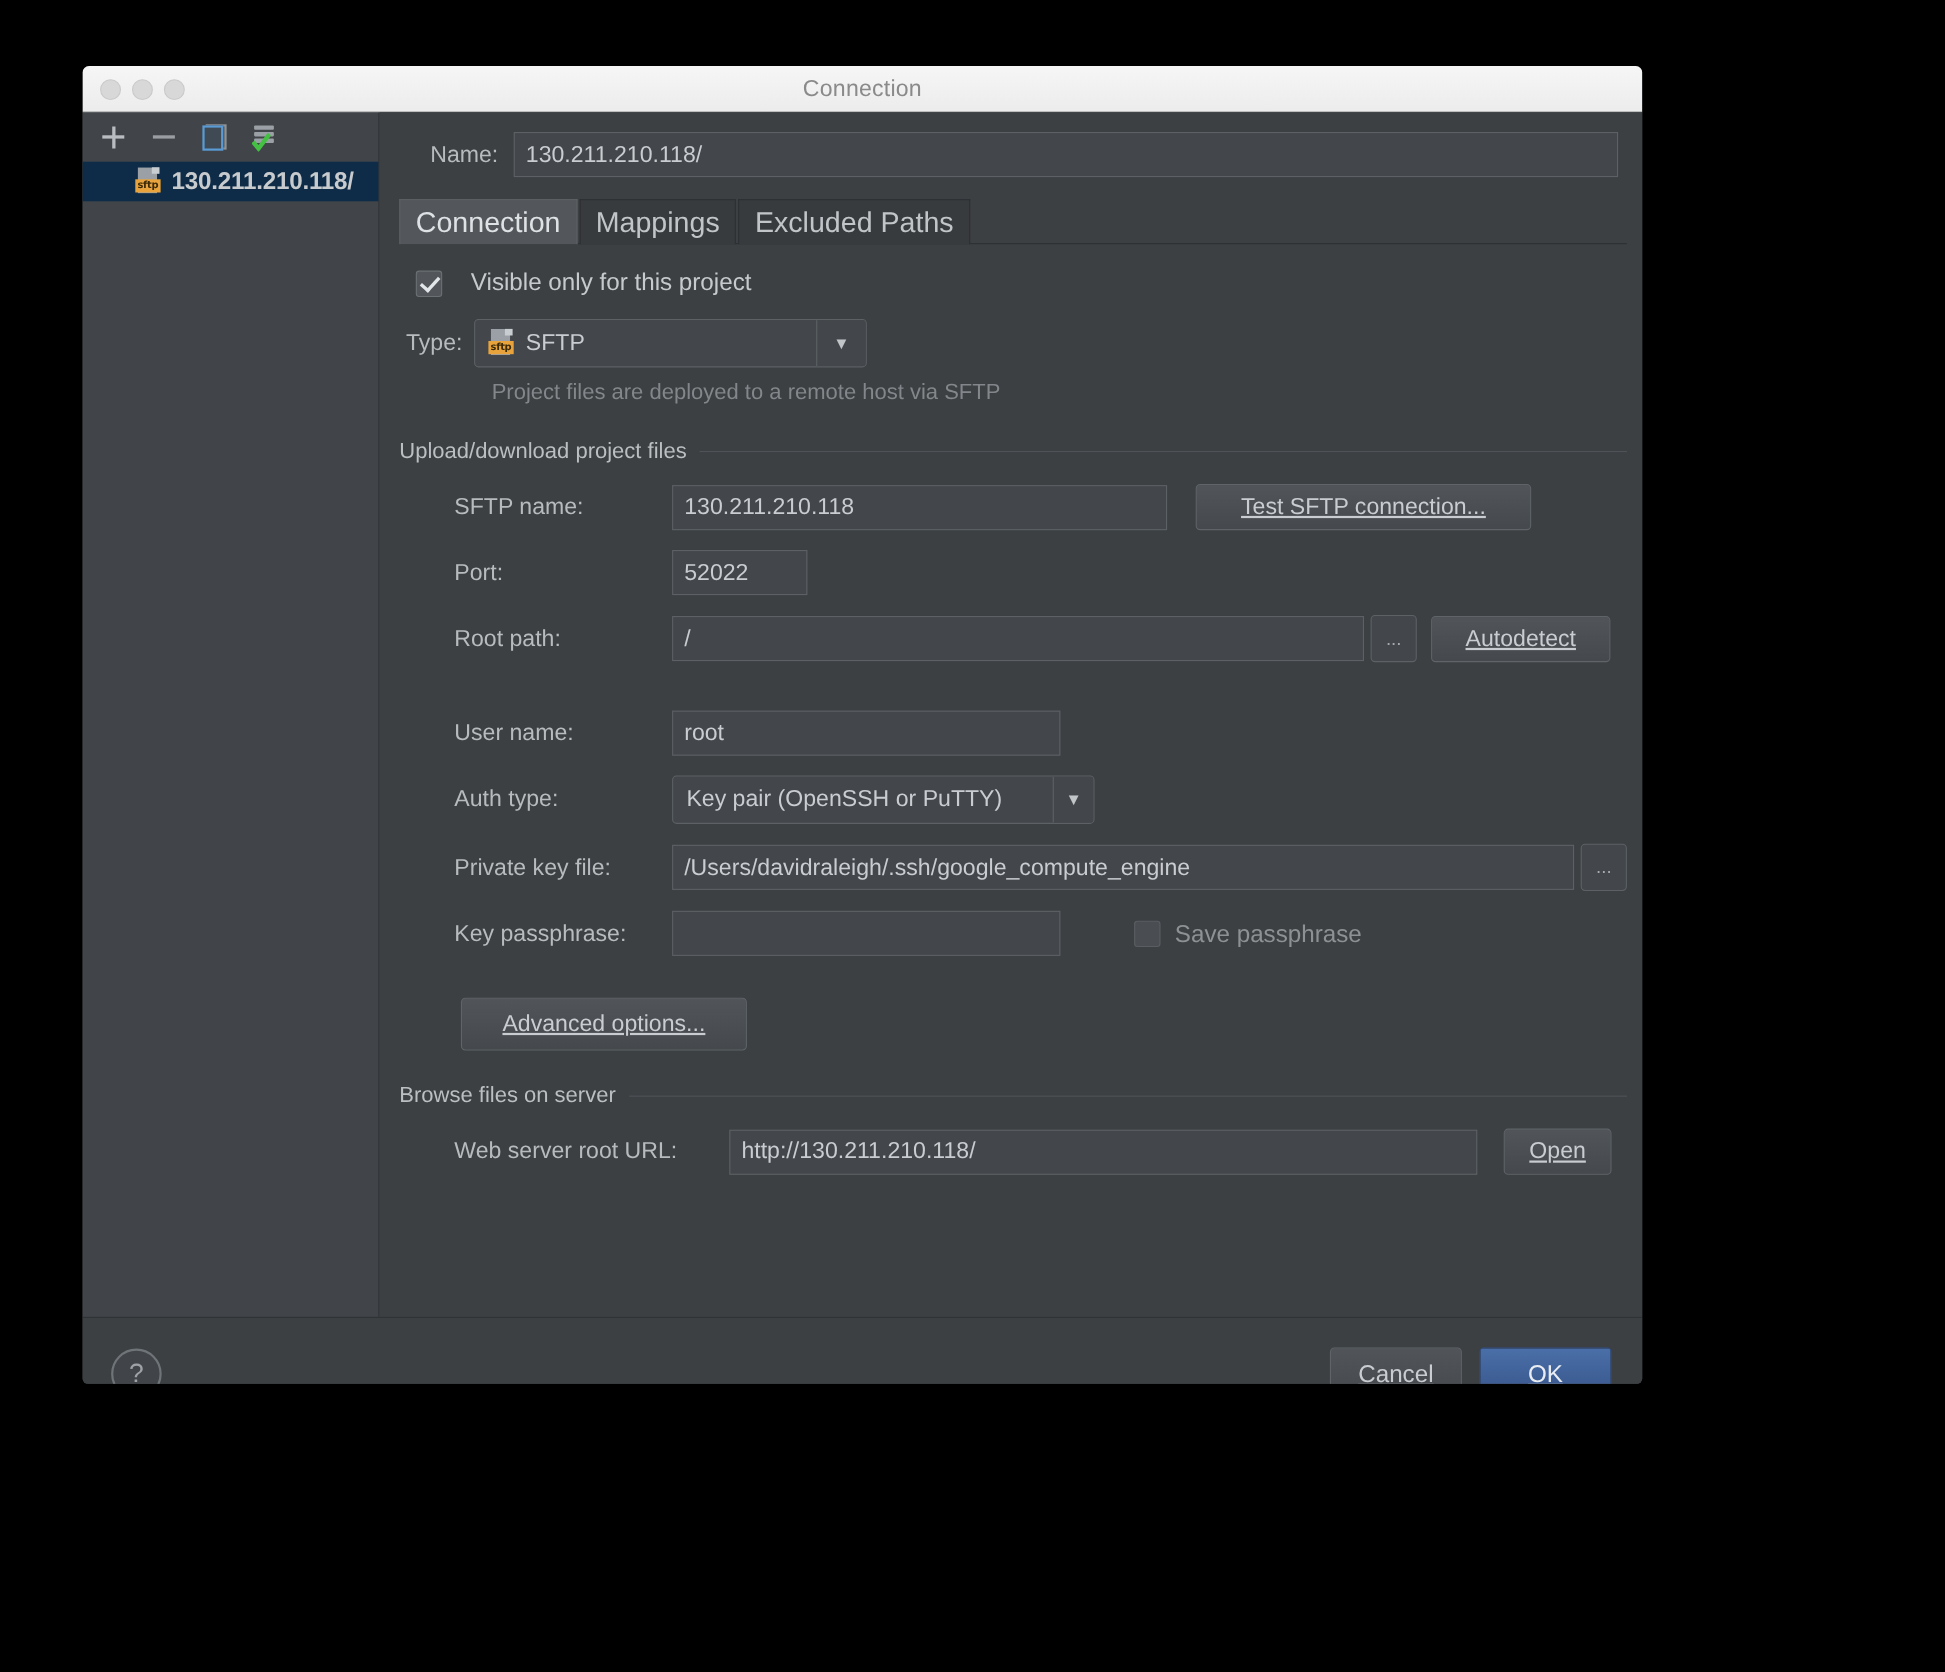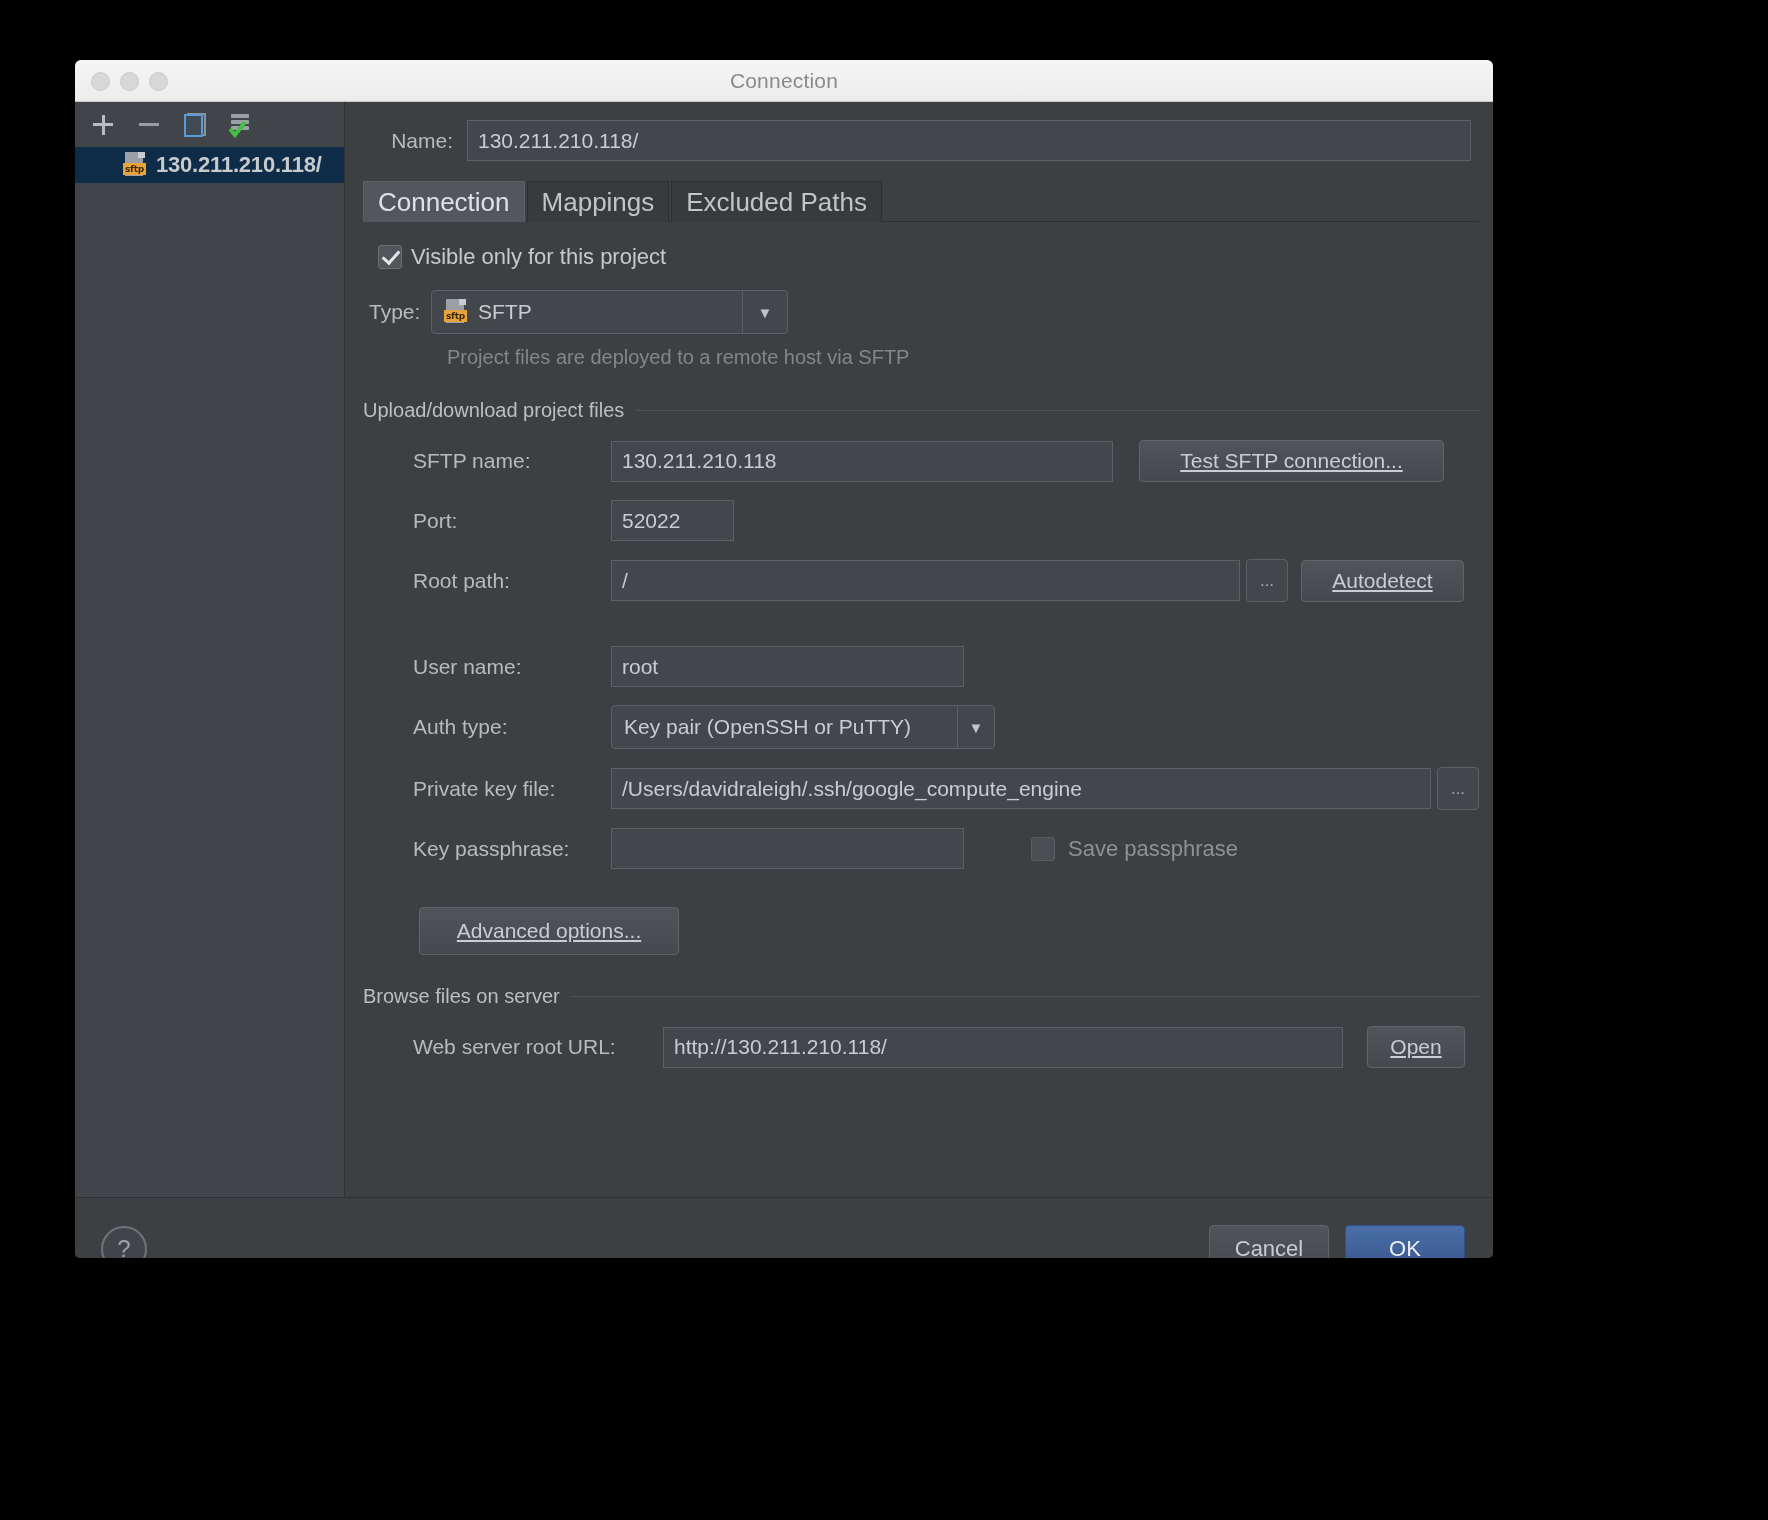--- a/index.html
+++ b/index.html
@@ -89,21 +89,21 @@
   .tab{
     height:40px;display:flex;align-items:center;padding:0 14px;
     font-size:26px;color:#c2c5c8;background:#383b3e;border:1px solid #2d3033;
     border-bottom:none;margin-right:2px;
   }
   .tab.active{background:#53575b;color:#dfe2e5;border-color:#5c6064;}
   .tab-line{height:1px;background:#2d3033;margin-left:18px;margin-right:14px;margin-top:-1px;}
 
   .content{padding:0 14px 0 18px;}
 
-  .chk-row{display:flex;align-items:center;gap:9px;margin:22px 0 0 15px;}
+  .chk-row{display:flex;align-items:flex-end;gap:26px;margin:22px 0 0 15px;}
   .cbox{
     width:24px;height:24px;background:#52565a;border:1px solid #6b7074;border-radius:3px;
     position:relative;box-sizing:border-box;
   }
   .cbox.checked:after{
     content:"";position:absolute;left:7px;top:1px;width:7px;height:14px;
     border:solid #e3e6e9;border-width:0 3px 3px 0;transform:rotate(42deg);
   }
   .cbox.disabled{background:#4a4e52;border-color:#5a5e62;}
   .chk-label{font-size:22px;color:#c7cacd;}
@@ -254,21 +254,21 @@
           <div class="hint">Project files are deployed to a remote host via SFTP</div>
 
           <div class="group">
             <div class="group-head">
               <div class="group-title">Upload/download project files</div>
               <div class="group-rule"></div>
             </div>
 
             <div class="frow">
               <div class="flabel">SFTP name:</div>
-              <input class="input fi" style="width: 502px;" type="text" value="130.211.210.118">
+              <input class="input fi" style="width: 450px;" type="text" value="130.211.210.118">
               <div class="btn" style="margin-left:26px;width:305px">Test SFTP connection...</div>
             </div>
 
             <div class="frow">
               <div class="flabel">Port:</div>
               <input class="input fi" style="width: 123px;" type="text" value="52022">
             </div>
 
             <div class="frow">
               <div class="flabel">Root path:</div>

